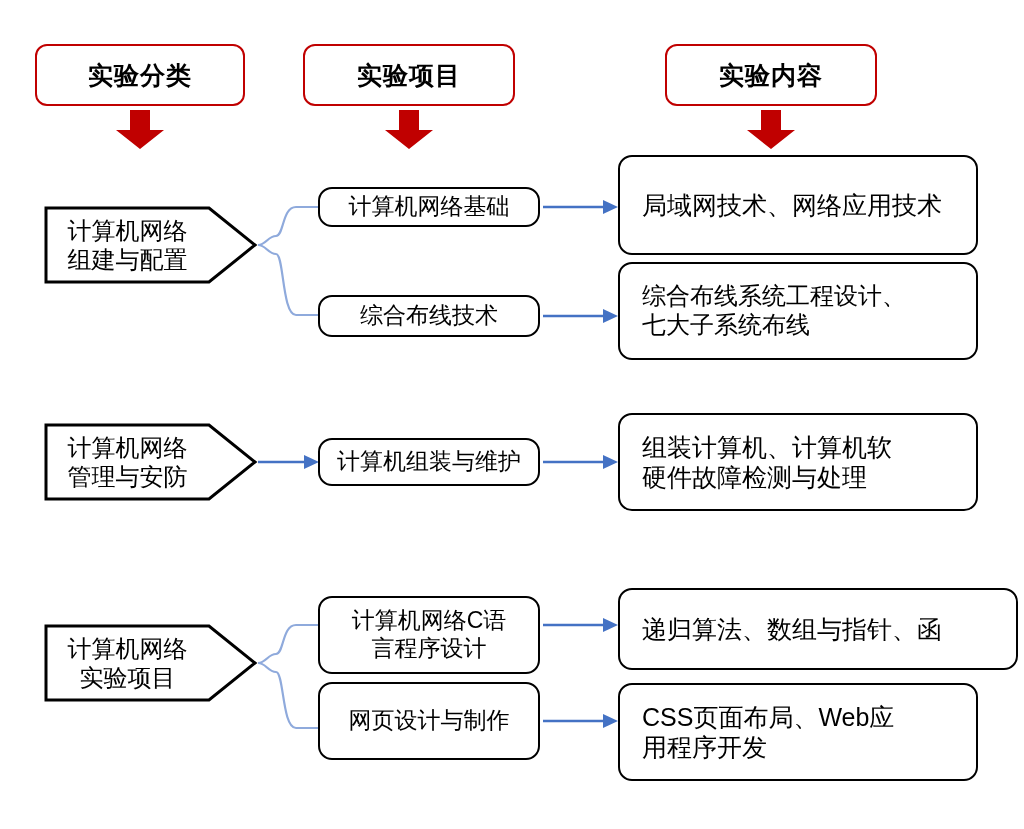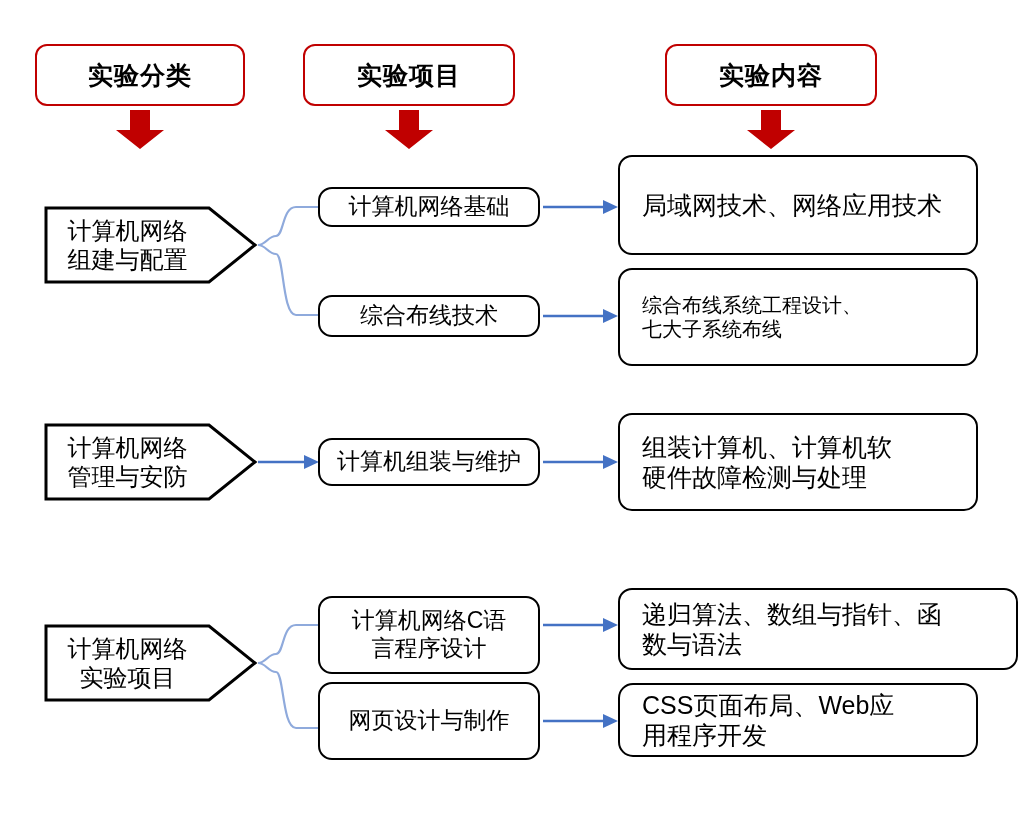--- a/index.html
+++ b/index.html
@@ -144,21 +144,21 @@
 
   <div class="rbox center-al" style="left:318px; top:295px; width:222px; height:42px; font-size:23px;">
     <span class="line">综合布线技术</span>
   </div>
   <div class="conn" style="left:543px; top:305px; width:76px; height:22px;">
     <svg width="76" height="22" viewBox="0 0 76 22">
       <line x1="0" y1="11" x2="61" y2="11" stroke="#4472C4" stroke-width="2.4"></line>
       <polygon points="60,4 75,11 60,18" fill="#4472C4"></polygon>
     </svg>
   </div>
-  <div class="rbox left-al" style="left:618px; top:268px; width:360px; height:98px; font-size:20px;">
+  <div class="rbox left-al" style="left:618px; top:262px; width:360px; height:98px; font-size:24px;">
     <div>
       <span class="line">综合布线系统工程设计、</span>
       <span class="line">七大子系统布线</span>
     </div>
   </div>
 
   <div class="pentagon" style="left:44px; top:423px; width:214px; height:78px;">
     <svg width="214" height="78" viewBox="0 0 214 78" preserveAspectRatio="none">
       <polygon points="2,2 165,2 211,39 165,76 2,76" fill="#ffffff" stroke="#000000" stroke-width="3"></polygon>
     </svg>
@@ -216,33 +216,32 @@
   </div>
   <div class="conn" style="left:543px; top:614px; width:76px; height:22px;">
     <svg width="76" height="22" viewBox="0 0 76 22">
       <line x1="0" y1="11" x2="61" y2="11" stroke="#4472C4" stroke-width="2.4"></line>
       <polygon points="60,4 75,11 60,18" fill="#4472C4"></polygon>
     </svg>
   </div>
   <div class="rbox left-al" style="left:618px; top:588px; width:400px; height:82px; font-size:25px;">
     <div>
       <span class="line">递归算法、数组与指针、函</span>
-      <span class="line">数与语法</span>
     </div>
   </div>
 
   <div class="rbox center-al" style="left:318px; top:682px; width:222px; height:78px; font-size:23px;justify-content:center;">
     <span class="line">网页设计与制作</span>
   </div>
   <div class="conn" style="left:543px; top:710px; width:76px; height:22px;">
     <svg width="76" height="22" viewBox="0 0 76 22">
       <line x1="0" y1="11" x2="61" y2="11" stroke="#4472C4" stroke-width="2.4"></line>
       <polygon points="60,4 75,11 60,18" fill="#4472C4"></polygon>
     </svg>
   </div>
-  <div class="rbox left-al" style="left:618px; top:683px; width:360px; height:74px; font-size:25px;border-radius:15px;">
+  <div class="rbox left-al" style="left:618px; top:683px; width:360px; height:98px; font-size:25px;">
     <div>
       <span class="line">CSS页面布局、Web应</span>
       <span class="line">用程序开发</span>
     </div>
   </div>
 
 </div>
 
 </body></html>

